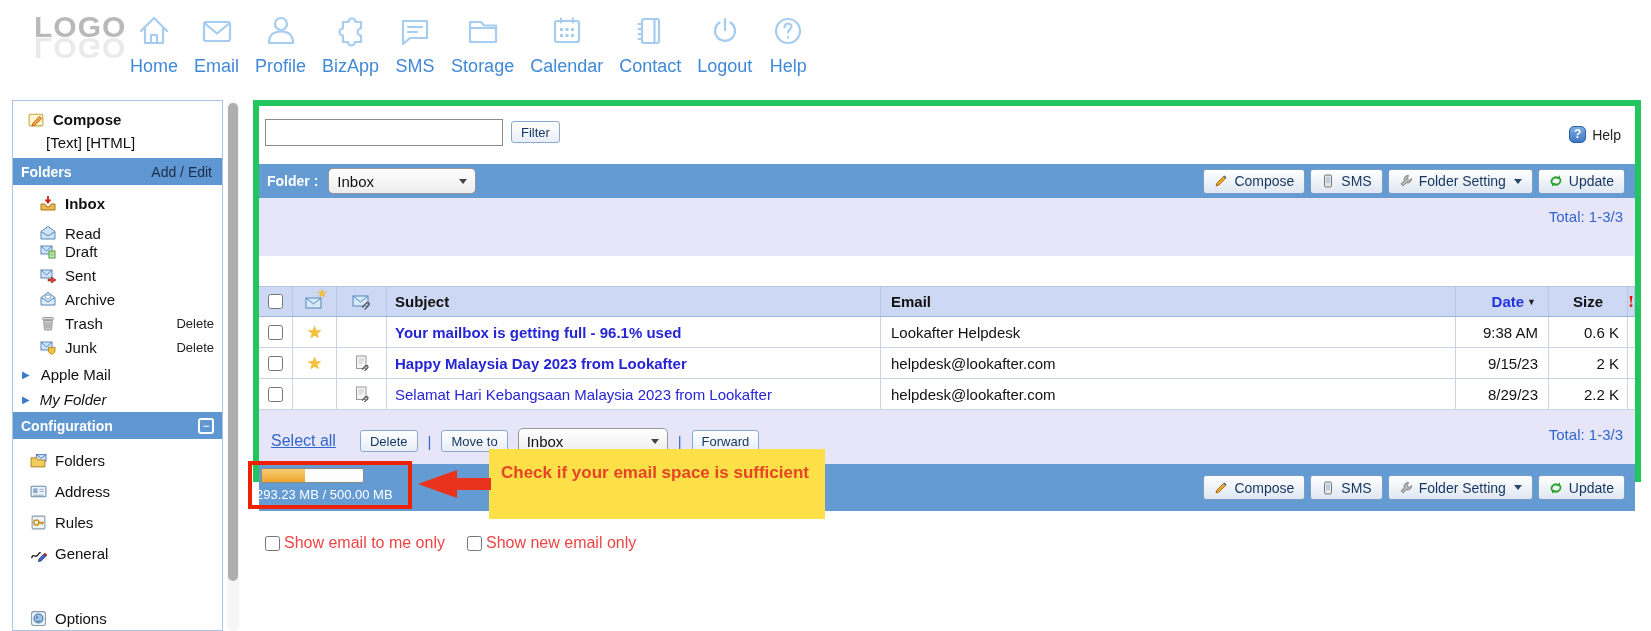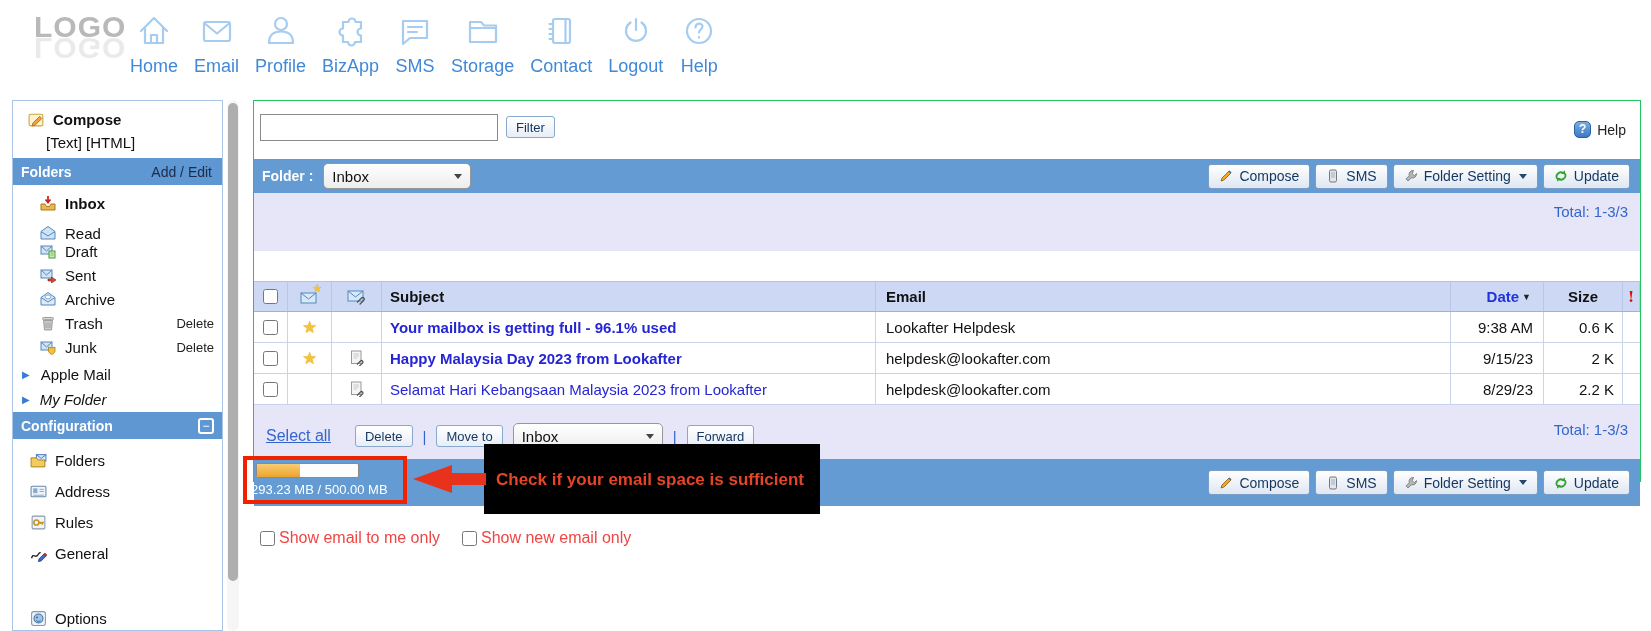--- a/index.html
+++ b/index.html
@@ -26,21 +26,21 @@
   .minusbox { margin-left:auto; margin-right:8px; width:16px; height:16px; border:2px solid #fff; border-radius:3px; color:#fff; font-size:12px; line-height:12px; text-align:center; cursor:pointer; }
   .f-ico { width:18px; display:flex; justify-content:center; }
   .f-label { font-size:15px; color:#111; margin-left:8px; }
   .bold { font-weight:bold; }
   .del-link { margin-left:auto; margin-right:8px; font-size:13px; color:#222; cursor:pointer; }
   .tri { font-size:10px; color:#3a7bd5; }
   .scrollbar { position:absolute; left:227px; top:100px; width:12px; height:531px; background:#f6f6f6; border-radius:6px; }
   .scroll-thumb { position:absolute; left:1px; top:3px; width:10px; height:478px; background:#aeaeae; border-radius:6px; cursor:grab; }
 
   
-  .panel { position:absolute; left:253px; top:100px; width:1388px; height:382px; border:1px solid #22c55e; background:#fff; }
+  .panel { position:absolute; left:253px; top:100px; width:1388px; height:382px; border:6px solid #22c55e; background:#fff; }
   .filter-input { position:absolute; left:6px; top:13px; width:238px; height:27px; border:1px solid #8a8a8a; font-size:15px; padding:0 6px; background:#fff; }
   .btn { display:inline-flex; align-items:center; gap:6px; height:25px; padding:0 10px; background:linear-gradient(#ffffff,#dfe7f2); border:1px solid #7a9cc8; border-radius:3px; font-size:14px; color:#14355f; cursor:pointer; white-space:nowrap; }
   .btn-sm { display:inline-flex; align-items:center; height:22px; padding:0 9px; background:linear-gradient(#ffffff,#e8eef7); border:1px solid #8aa8cc; border-radius:3px; font-size:13px; color:#14355f; cursor:pointer; }
   .filter-btn { position:absolute; left:252px; top:15px; }
   .help-top { position:absolute; right:14px; top:20px; display:flex; align-items:center; gap:6px; cursor:pointer; }
   .help-q { width:17px; height:17px; background:linear-gradient(#7badе0,#3e79c4); background:linear-gradient(#7bade0,#3e79c4); border:1px solid #2a5fa8; border-radius:5px; color:#fff; font-size:12px; font-weight:bold; text-align:center; line-height:15px; }
   .help-label { font-size:14px; color:#222; }
 
   .bar { position:absolute; left:0; width:100%; background:#649bd3; display:flex; align-items:center; }
   .bar1 { top:58px; height:34px; }
@@ -89,21 +89,21 @@
   .select-all { font-size:16px; color:#3366cc; text-decoration:underline; cursor:pointer; margin-right:14px; }
   .sep { color:#3366cc; font-size:15px; }
 
   
   .storage-box { position:absolute; left:-11px; top:355px; width:164px; height:48px; border:4px solid #ee2200; z-index:10; }
   .sbar { position:absolute; left:9px; top:3px; width:103px; height:15px; background:#fdfdfd; border:1px solid #8a8a8a; border-radius:2px; overflow:hidden; }
   .sbar-fill { height:100%; background:linear-gradient(#f7cd74,#eda42c); }
   .stext { position:absolute; left:4px; top:22px; font-size:13px; color:#fff; white-space:nowrap; }
   .arrow-head { position:absolute; left:159px; top:364px; width:0; height:0; border-top:14px solid transparent; border-bottom:14px solid transparent; border-right:39px solid #e8321b; z-index:10; }
   .arrow-shaft { position:absolute; left:196px; top:372px; width:36px; height:12px; background:#e8321b; z-index:10; }
-  .annotation { position:absolute; left:230px; top:343px; width:336px; height:70px; background:#000000; padding:23px 12px; z-index:9; }
+  .annotation { position:absolute; left:230px; top:343px; width:336px; height:70px; background:#fde047; padding:11px 12px; z-index:9; }
   .annotation div { font-size:17px; font-weight:bold; color:#e54427; line-height:26px; white-space:nowrap; }
 
   
   .show-filters { position:absolute; left:6px; top:428px; display:flex; align-items:center; }
   .show-filters label { font-size:16px; color:#ef4444; margin-left:4px; cursor:pointer; }
   .cb2 { margin-left:22px; }
 
   svg { display:block; }
 </style>
 </head>
@@ -163,20 +163,37 @@
         <span class="nav-label">SMS</span>
       </div>
       <div class="nav-item">
         <span class="nav-ico">
           <svg width="40" height="40" viewBox="0 0 40 40" fill="none" stroke="#a6ccf0" stroke-width="2.2" stroke-linecap="round" stroke-linejoin="round">
               <path d="M7 31 V11 h11 l3 3.5 h12 V31 z"></path>
               <path d="M7 17 h26"></path>
             </svg>
         </span>
         <span class="nav-label">Storage</span>
+      </div>
+      <div class="nav-item">
+        <span class="nav-ico">
+          <svg width="40" height="40" viewBox="0 0 40 40" fill="none" stroke="#a6ccf0" stroke-width="2.2" stroke-linecap="round" stroke-linejoin="round">
+              <rect x="8" y="10" width="24" height="21" rx="2"></rect>
+              <path d="M14 7.5 v4 M26 7.5 v4"></path>
+              <g fill="#a6ccf0" stroke="none">
+                <rect x="13" y="17" width="3" height="3"></rect>
+                <rect x="18.5" y="17" width="3" height="3"></rect>
+                <rect x="24" y="17" width="3" height="3"></rect>
+                <rect x="13" y="23" width="3" height="3"></rect>
+                <rect x="18.5" y="23" width="3" height="3"></rect>
+                <rect x="24" y="23" width="3" height="3"></rect>
+              </g>
+            </svg>
+        </span>
+        <span class="nav-label">Calendar</span>
       </div>
       <div class="nav-item">
         <span class="nav-ico">
           <svg width="40" height="40" viewBox="0 0 40 40" fill="none" stroke="#a6ccf0" stroke-width="2.2" stroke-linecap="round" stroke-linejoin="round">
               <rect x="12" y="8" width="17" height="24" rx="2"></rect>
               <path d="M24.5 8 V32"></path>
               <path d="M12 13 h-3.5 M12 18 h-3.5 M12 23 h-3.5 M12 28 h-3.5"></path>
             </svg>
         </span>
         <span class="nav-label">Contact</span>

